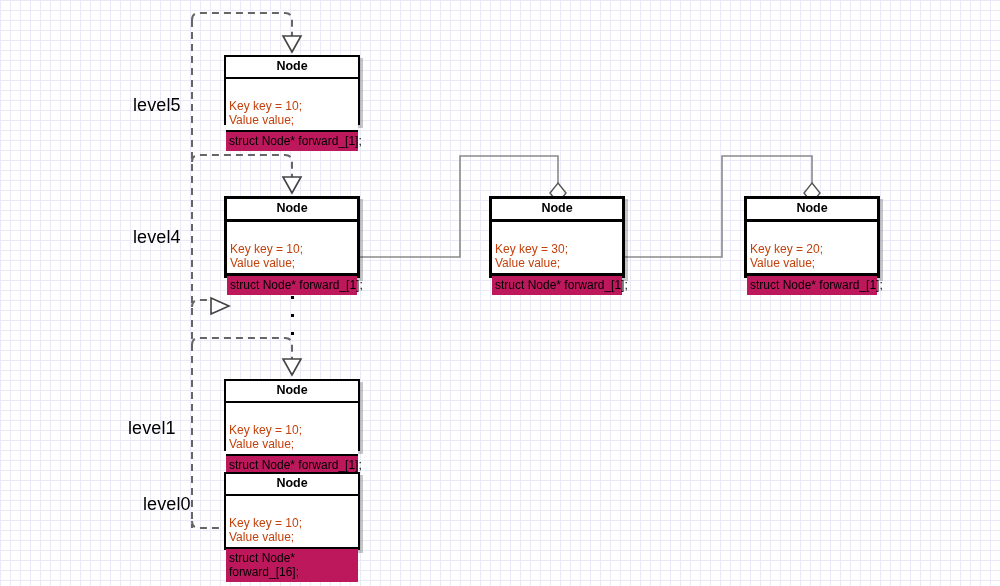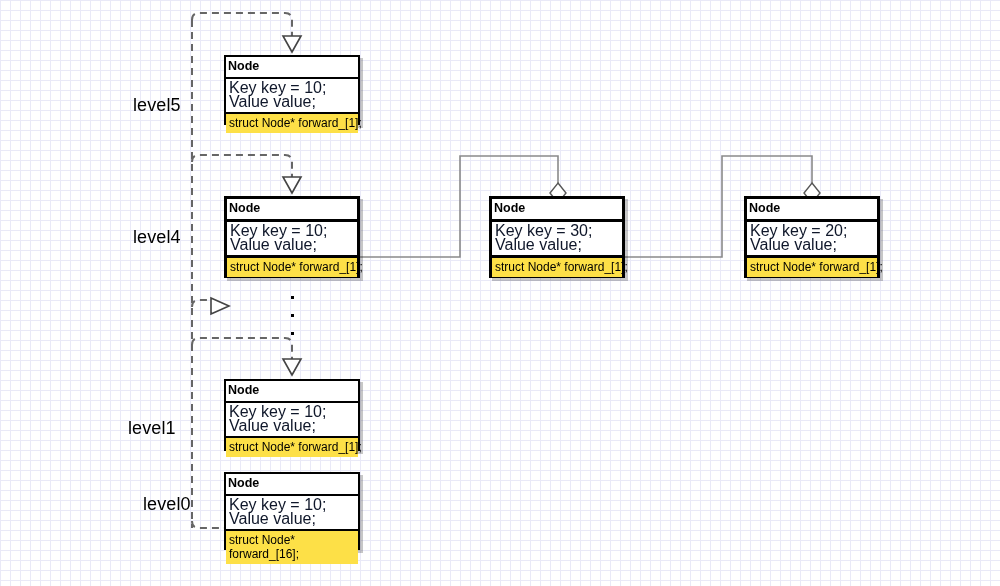--- a/index.html
+++ b/index.html
@@ -51,50 +51,51 @@
     box-sizing: border-box;
     background: #ffffff;
     border: 2px solid #000000;
     box-shadow: 3px 3px 0 rgba(0,0,0,0.22);
   }
   .node.thick {
     border-width: 3px;
   }
   .node-title {
     box-sizing: border-box;
+    text-align: center;
     font-weight: bold;
     font-size: 12.5px;
     color: #000000;
     line-height: 17px;
     padding: 1px 2px 2px 2px;
     border-bottom: 2px solid #000000;
     background: #ffffff;
   }
   .node.thick > .node-title {
     border-bottom-width: 3px;
   }
   .node-attrs {
     box-sizing: border-box;
-    font-size: 16px;
-    color: #0f172a;
+    font-size: 12px;
+    color: #c2410c;
     line-height: 14px;
-    padding: 2px 0 3px 3px;
+    padding: 20px 0 3px 3px;
     border-bottom: 2px solid #000000;
     background: #ffffff;
   }
   .node.thick > .node-attrs {
     border-bottom-width: 3px;
   }
   .node-ops {
     box-sizing: border-box;
     font-size: 12px;
     color: #000000;
     line-height: 14px;
     padding: 2px 0 3px 3px;
-    background: #fde047;
+    background: #be185d;
   }
   .attr-line, .op-line {
     display: block;
     white-space: nowrap;
   }
 
   
   .ellipsis-dot {
     position: absolute;
     width: 3px;

